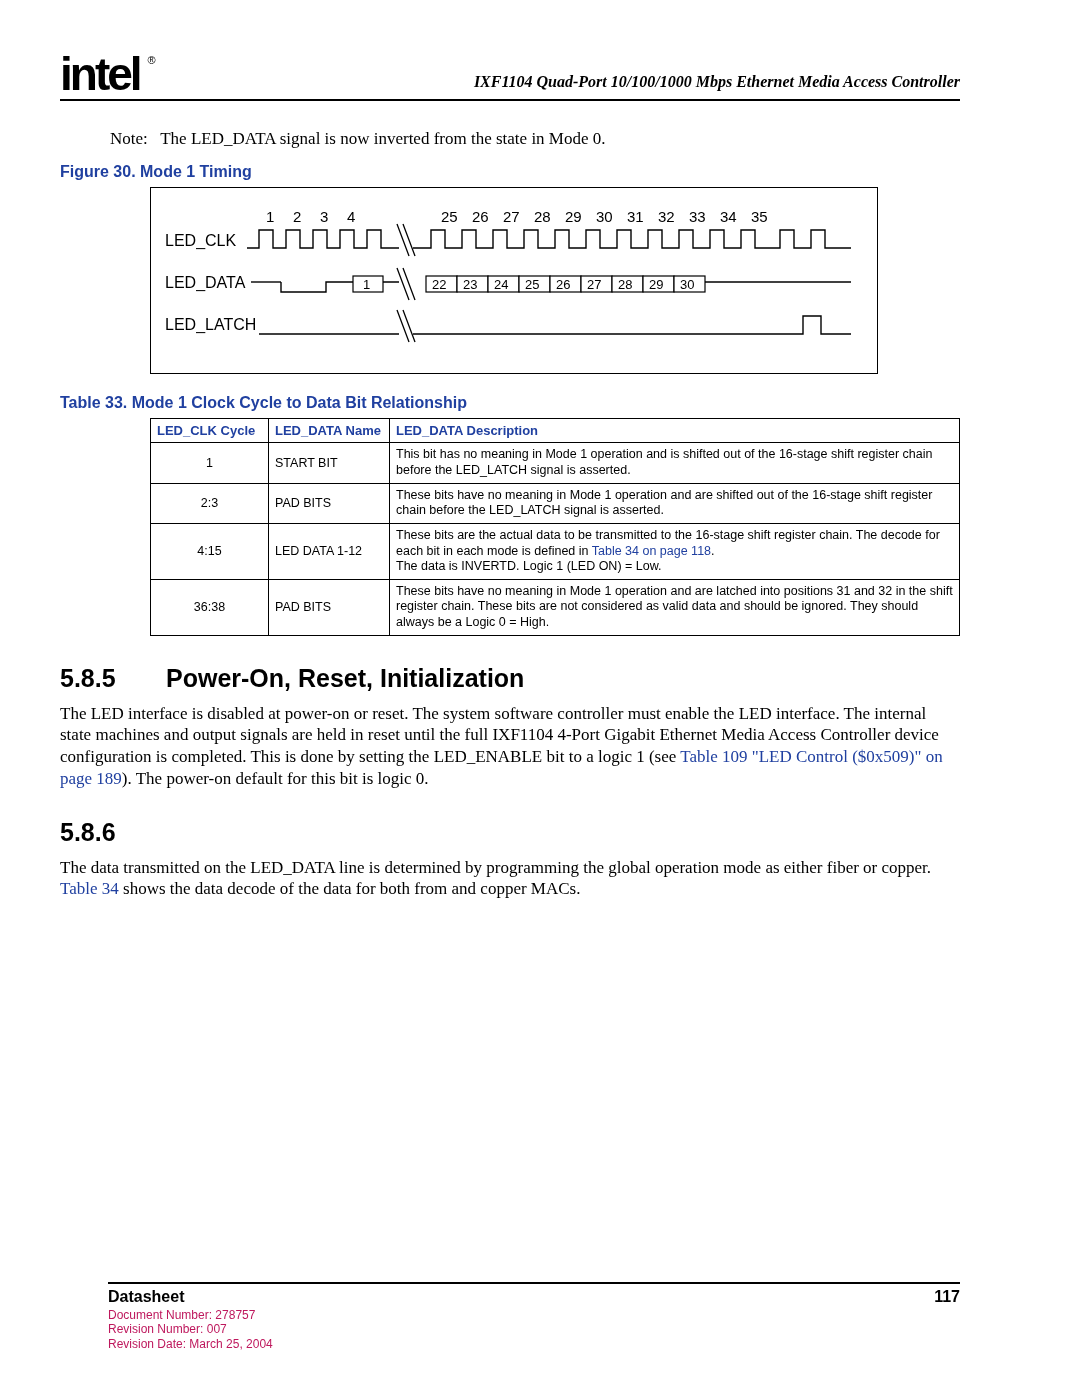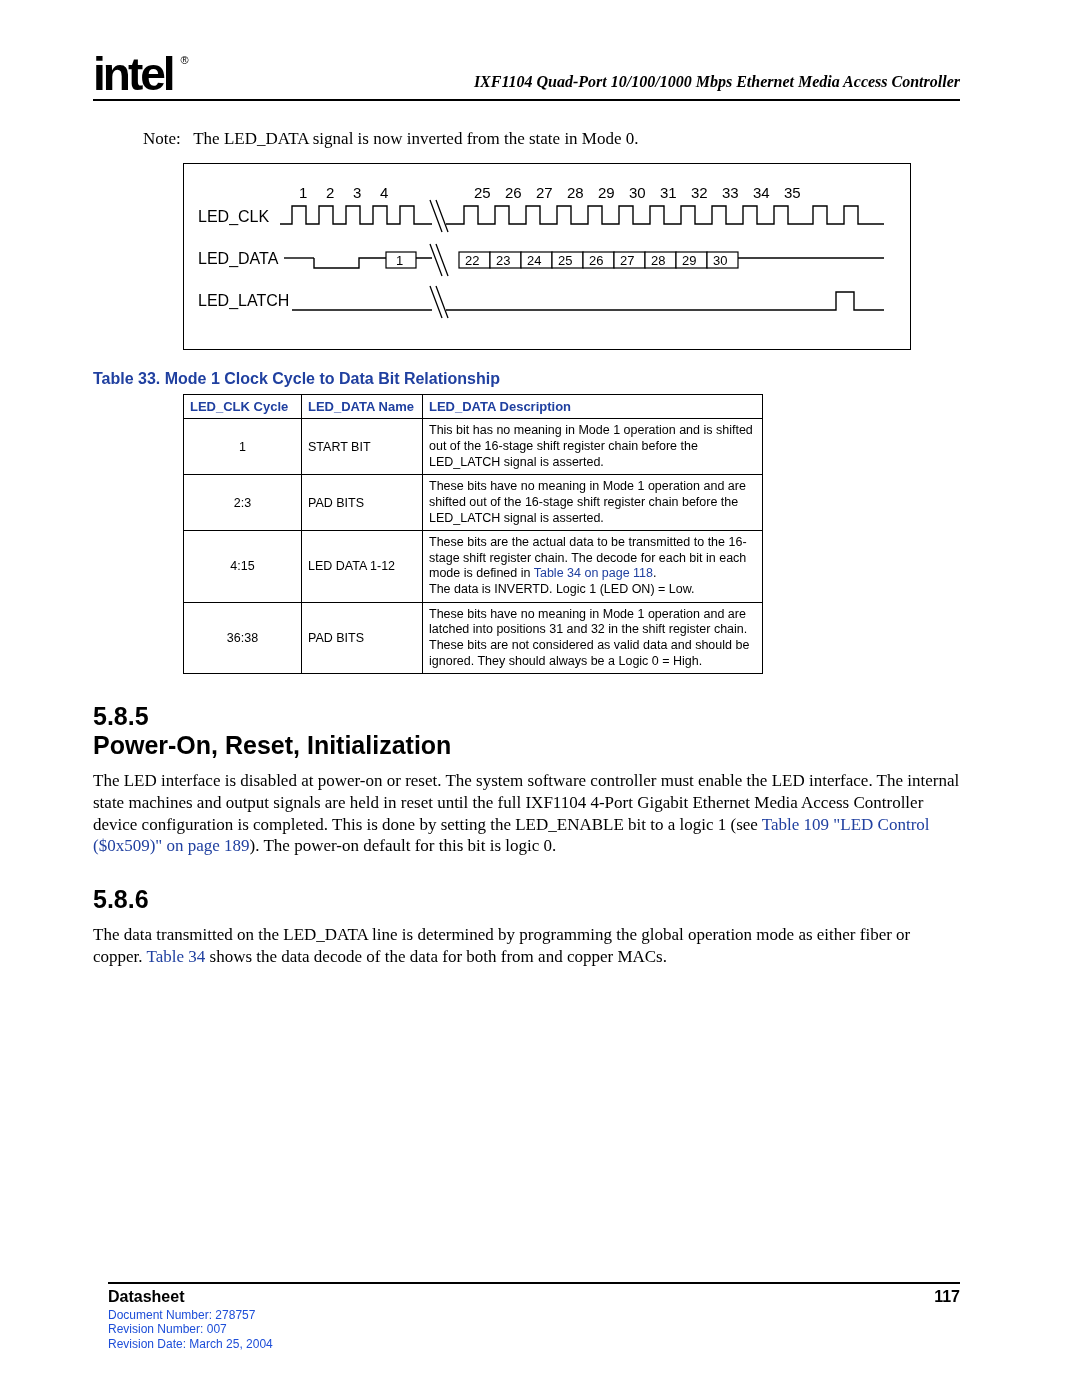--- a/index.html
+++ b/index.html
@@ -8,21 +8,21 @@
     background: #fff;
     font-family: "Times New Roman", Times, serif;
     color: #000;
     width: 1080px;
   }
   .page {
     width: 1080px;
     height: 1397px;
     position: relative;
     box-sizing: border-box;
-    padding: 54px 120px 0 93px;
+    padding: 54px 120px 0 60px;
   }
   .header {
     display: flex;
     align-items: flex-end;
     justify-content: space-between;
     border-bottom: 2px solid #000;
     padding-bottom: 4px;
     margin-bottom: 28px;
   }
   .logo {
@@ -74,21 +74,21 @@
   .timing-box {
     border: 1.5px solid #000;
     width: 726px;
     height: 185px;
     background:#fff;
   }
   .table-caption { margin-top: 10px; margin-left: 0px; }
   table.data {
     border-collapse: collapse;
     margin-left: 90px;
-    width: 580px;
+    width: 810px;
     font-family: "Helvetica Neue", Helvetica, Arial, sans-serif;
     font-size: 12.5px;
   }
   table.data th, table.data td {
     border: 1px solid #000;
     padding: 4px 6px;
     vertical-align: middle;
   }
   table.data th {
     color: #2040a0;
@@ -97,21 +97,20 @@
     font-size: 13px;
   }
   table.data td.cycle { text-align: center; width: 105px;}
   table.data td.name { width: 108px; }
   table.data td.desc { font-size: 12.5px; line-height: 1.25; }
   .section-row {
     display: flex;
     align-items: baseline;
     margin-top: 28px;
     margin-bottom: 10px;
-    flex-direction: column;
   }
   .section-num {
     font-family: "Helvetica Neue", Helvetica, Arial, sans-serif;
     font-weight: 700;
     font-size: 25px;
     width: 106px;
   }
   .section-title {
     font-family: "Helvetica Neue", Helvetica, Arial, sans-serif;
     font-weight: 700;
@@ -127,39 +126,40 @@
     bottom: 46px;
     left: 108px;
     right: 120px;
     border-top: 2px solid #000;
     padding-top: 4px;
     font-family: "Helvetica Neue", Helvetica, Arial, sans-serif;
   }
   .footer-top {
     display: flex; justify-content: space-between; font-weight:700; font-size:16px;
   }
-  .footer-meta { color:#1d4ed8; font-size:12px; line-height:1.2; margin-top:2px;}
+  .footer-meta { color:#be185d; font-size:12px; line-height:1.2; margin-top:2px;}
   svg text { font-family: "Helvetica Neue", Helvetica, Arial, sans-serif; }
 </style>
 </head>
 <body>
 
 <div class="page">
   <div class="header">
     <div class="logo">
       <span>intel</span><span class="reg">®</span>
     </div>
     <div class="doc-title">IXF1104 Quad-Port 10/100/1000 Mbps Ethernet Media Access Controller</div>
   </div>
 
   <div class="note-line">
     <span class="label">Note:</span>&nbsp;&nbsp;
     <span>The LED_DATA signal is now inverted from the state in Mode 0.</span>
   </div>
 
+  <div class="fig-caption">Figure 30. Mode 1 Timing</div>
 
   <div class="timing-container">
     <div class="timing-box">
       <svg width="726" height="185" viewBox="0 0 726 185">
 
         <g font-size="15" fill="#000">
           <text x="115" y="34">1</text>
           <text x="142" y="34">2</text>
           <text x="169" y="34">3</text>
           <text x="196" y="34">4</text>

